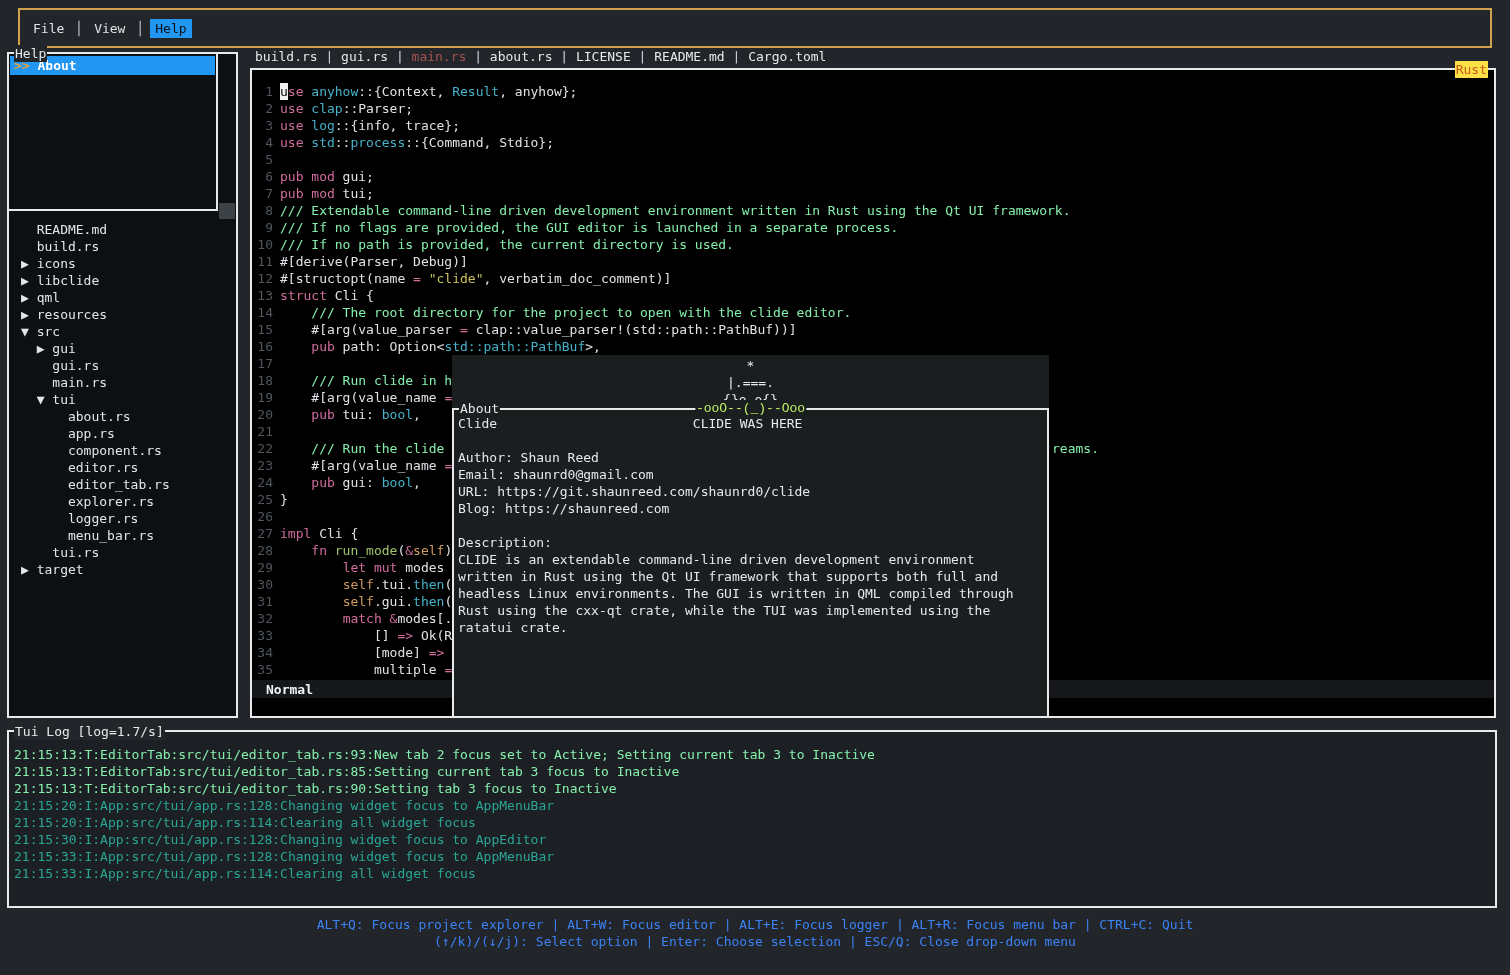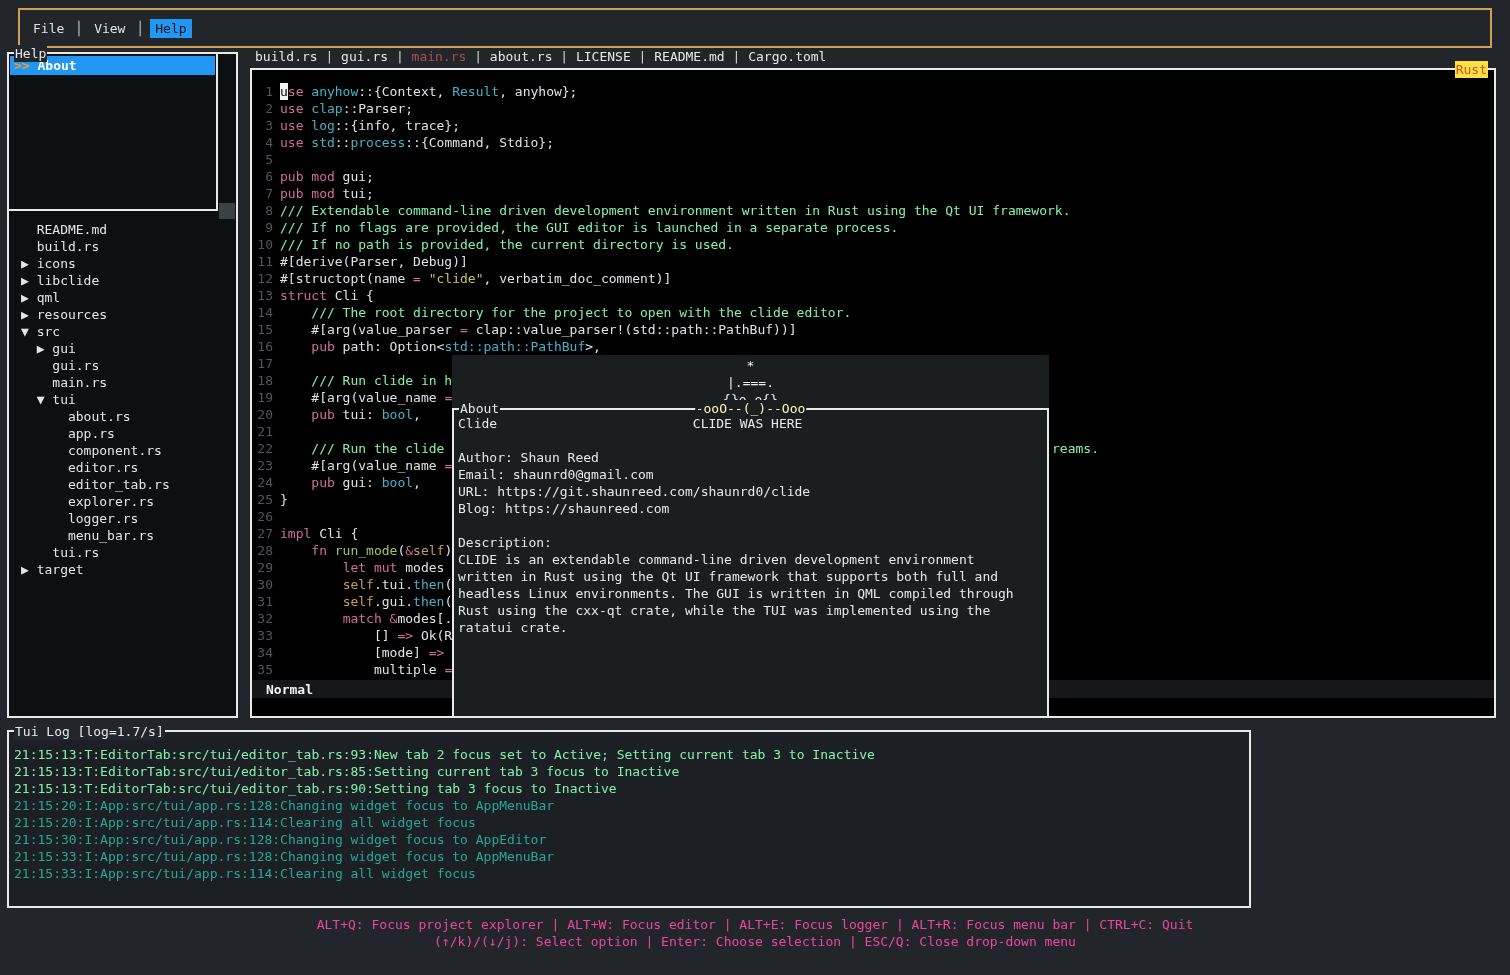--- a/index.html
+++ b/index.html
@@ -91,37 +91,37 @@
   .popup-box {
     position:absolute; left:0; top:53px; right:0; bottom:0;
     border:2px solid #e9e9e9;
   }
   .popup-title {
     position:absolute; top:-10px; left:5px; padding:0 1px;
     background:#1a1e1f; color:#e6e8ea; white-space:pre;
   }
   .popup-border-art {
     position:absolute; top:-10px; left:50%; transform:translateX(-50%);
-    padding:0 1px; background:#1a1e1f; color:#fef9c3; white-space:pre;
+    padding:0 1px; background:#1a1e1f; color:#bef264; white-space:pre;font-family:Liberation Mono, monospace;
   }
   .popup-lines { position:absolute; left:4px; top:5px; right:14px; }
   .popup-line { height:17px; white-space:pre; color:#e6e8ea; }
 
   
   .log-box {
-    left:7px; top:730px; width:1244px; height:178px;
+    left:7px; top:730px; width:1490px; height:178px;
     border:2px solid #e9e9e9; background:#1c2024;padding-left:9px;
   }
   .log-lines { position:absolute; left:5px; top:14px; right:2px; }
   .log-line { height:17px; white-space:pre; overflow:hidden; }
   .log-trace { color:#86efac; }
   .log-info  { color:#2aa695; }
 
   
-  .helpbar { left:0; top:916px; width:100%; text-align:center; color:#ec4899; }
+  .helpbar { left:0; top:916px; width:100%; text-align:center; color:#3b82f6; }
   .helpbar div { height:17px; white-space:pre; }
 </style>
 </head>
 <body>
 
 <div class="screen">
 
   <div class="menubar abs" id="menubar">
       <span class="menu-item">File</span>
       <span class="menu-sep">│</span>

